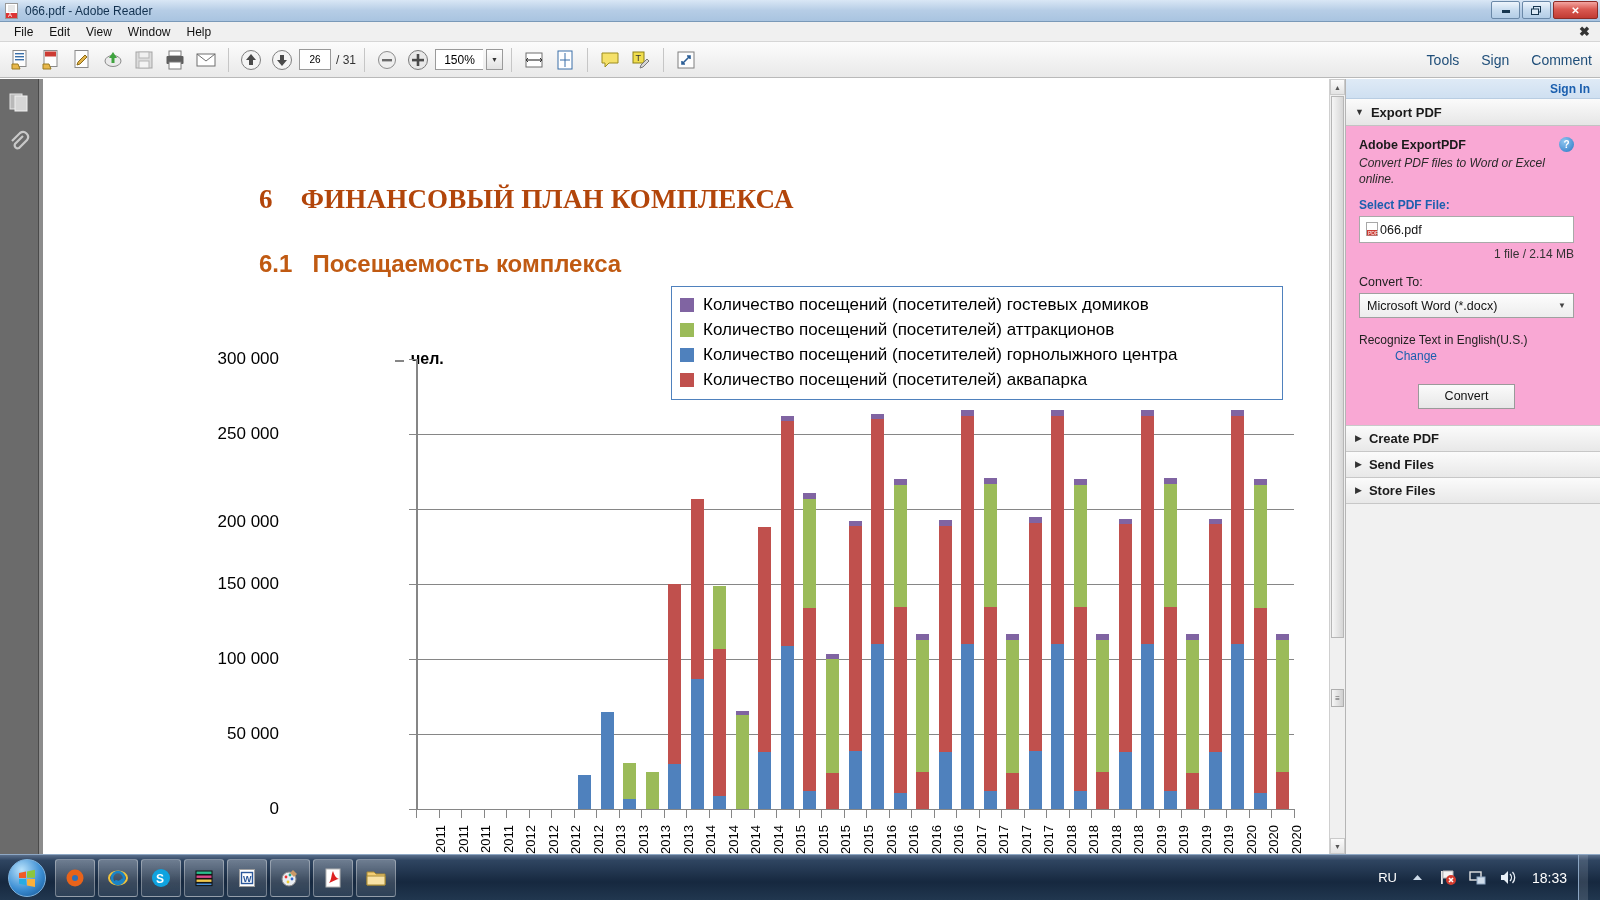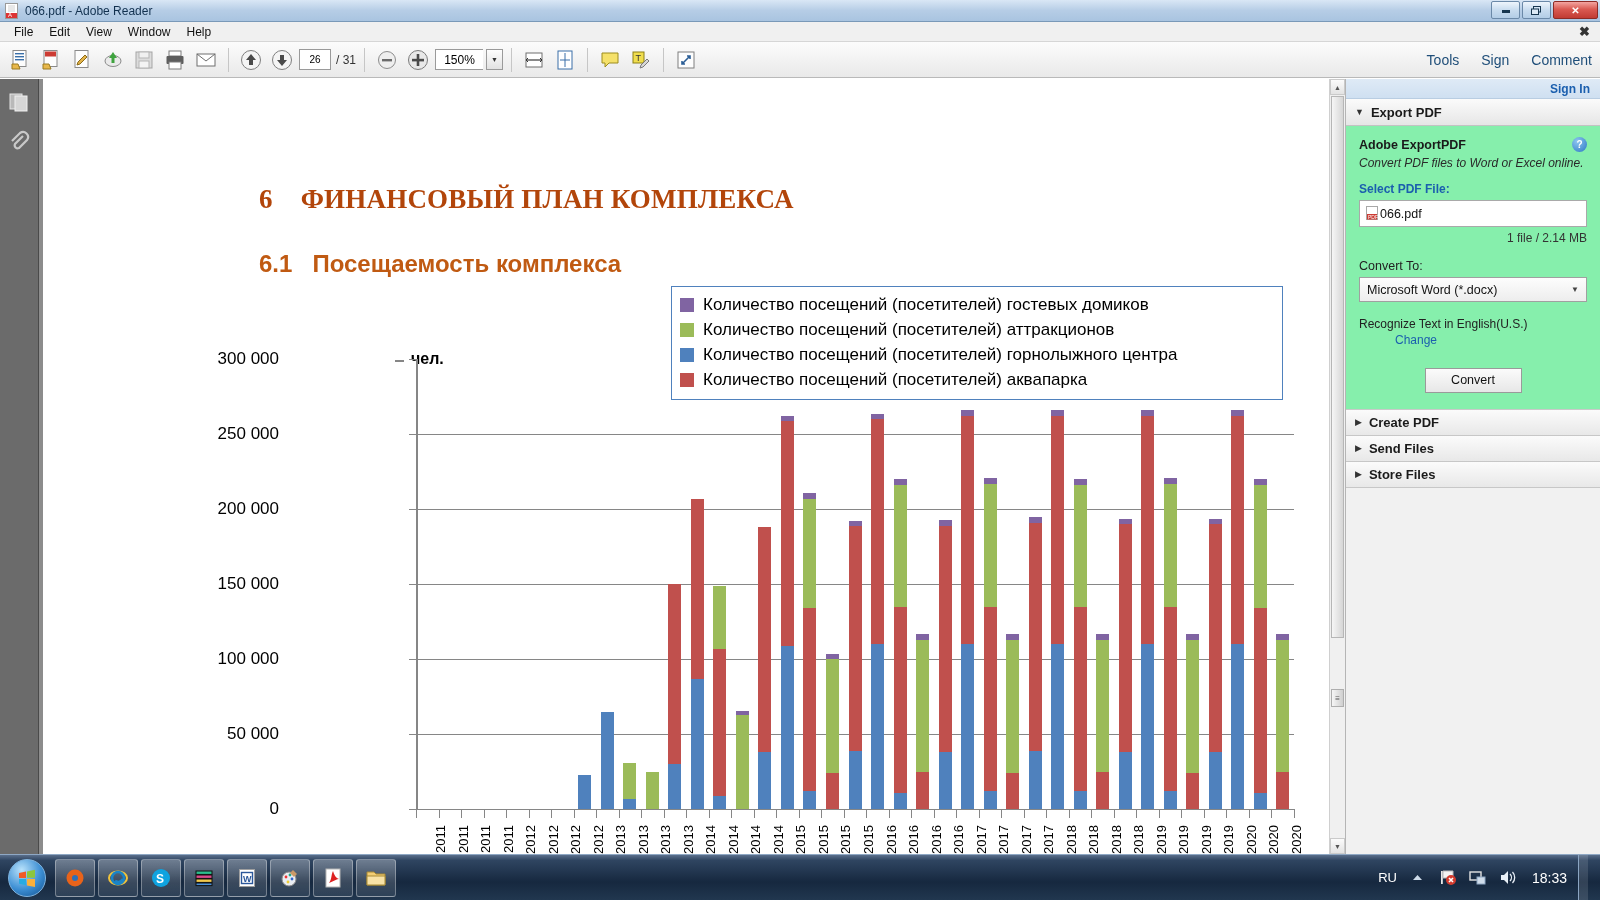--- a/index.html
+++ b/index.html
@@ -88,21 +88,21 @@
 
   
   .rpanel{ width:255px; background:#f1f1f1; border-left:1px solid #b5b5b5; display:flex; flex-direction:column;}
   .signin{ height:20px; background:linear-gradient(#dfeaf6,#cfe0f1); border-bottom:1px solid #b9cde2;
            display:flex; align-items:center; justify-content:flex-end; padding-right:10px; }
   .signin span{ font-size:12px; color:#1b5fae; font-weight:bold;}
   .acchdr{ height:27px; background:linear-gradient(#fbfbfb,#e6e6e6); border-bottom:1px solid #c3c3c3;
            display:flex; align-items:center; padding-left:9px; gap:7px; }
   .acchdr .tri{ font-size:9px; color:#333; }
   .acchdr .lbl{ font-size:13px; font-weight:bold; color:#1a1a1a;}
-  .accbody{ background:#86efac; padding:11px 13px 16px 13px; border-bottom:1px solid #c9c9c9;}
+  .accbody{ background:#f9a8d4; padding:11px 26px 16px 13px; border-bottom:1px solid #c9c9c9;}
   .prodname{ font-size:12.5px; font-weight:bold; color:#1a1a1a; display:flex; justify-content:space-between; align-items:center;}
   .helpdot{ width:15px;height:15px;border-radius:50%;
             background:radial-gradient(circle at 35% 30%,#8ec6f0,#2a76c4); color:#fff; font-size:10px;
             display:flex;align-items:center;justify-content:center;font-weight:bold;}
   .desc{ font-size:12px; color:#2a2a2a; line-height:1.35; margin-top:3px;font-style:italic;}
   .bluelbl{ font-size:12px; color:#1b5fae; margin-top:11px; font-weight:bold;}
   .filebox{ margin-top:4px; height:27px; border:1px solid #a9a9a9; background:#fff; display:flex;
             align-items:center; padding-left:6px; gap:0;}
   .filebox .fname{ font-size:12.5px; color:#111;}
   .fsize{ text-align:right; font-size:12px; color:#333; margin-top:4px;}
@@ -342,21 +342,21 @@
                 <div class="ytick" style="top: 375px;"></div>
                 <div class="ylab" style="top: 375px;">50 000</div>
                 <div class="gline" style="top: 300px;"></div>
                 <div class="ytick" style="top: 300px;"></div>
                 <div class="ylab" style="top: 300px;">100 000</div>
                 <div class="gline" style="top: 225px;"></div>
                 <div class="ytick" style="top: 225px;"></div>
                 <div class="ylab" style="top: 225px;">150 000</div>
                 <div class="gline" style="top: 150px;"></div>
                 <div class="ytick" style="top: 150px;"></div>
-                <div class="ylab" style="top: 150px;">200 000</div>
+                <div class="ylab" style="top: 163px;">200 000</div>
                 <div class="gline" style="top: 75px;"></div>
                 <div class="ytick" style="top: 75px;"></div>
                 <div class="ylab" style="top: 75px;">250 000</div>
                 <div class="ytick" style="top: 0px;"></div>
                 <div class="ylab" style="top: 0px;">300 000</div>
               </div>
             <div class="bars" id="bars">
                 <div class="col" style="left: 4.75641px; height: 450px;"></div>
                 <div class="col" style="left: 27.2692px; height: 450px;"></div>
                 <div class="col" style="left: 49.7821px; height: 450px;"></div>

